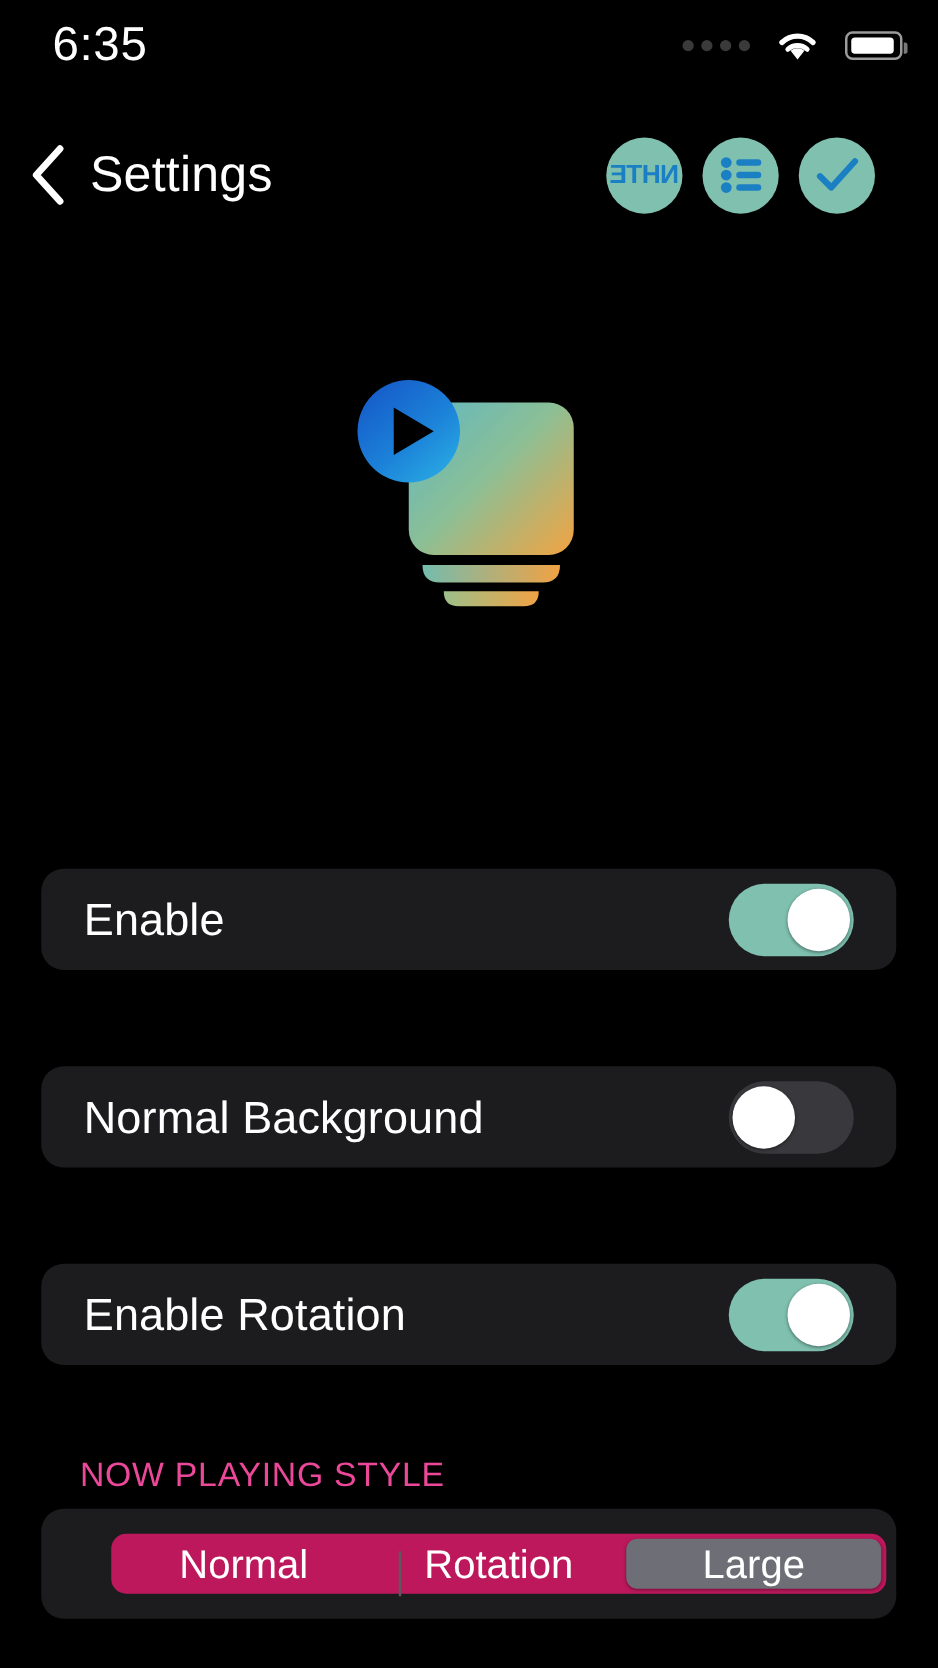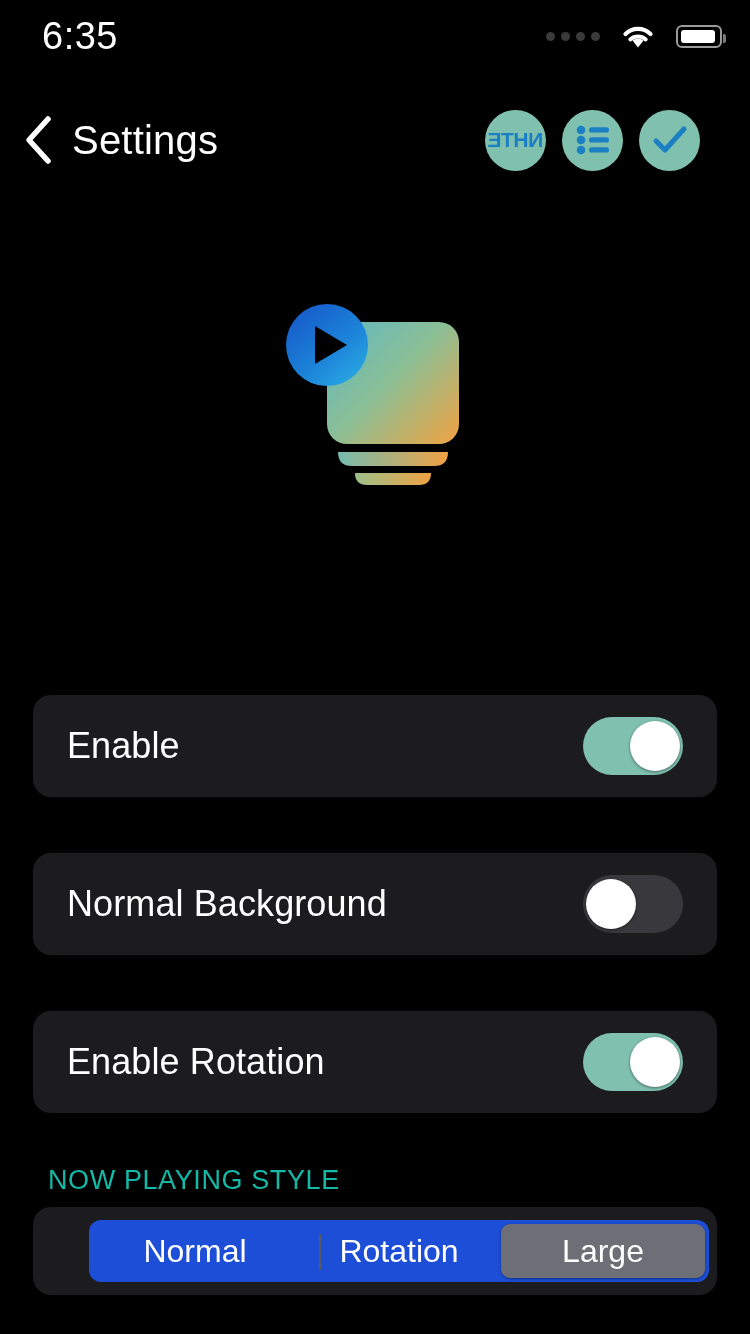--- a/index.html
+++ b/index.html
@@ -106,21 +106,21 @@
   #app-logo {
     position:absolute;
     left:50%; top:300px;
     transform:translateX(-50%);
     width:200px; height:190px;
   }
 
   
   .setting-row {
     position:absolute;
-    left:33px; width:684px; height:102px;
+    left:33px; width:684px; height:81px;
     background:#1c1c1e;
     border-radius:18px;
     display:flex; align-items:center;
     padding:0 34px;
     cursor:pointer;
   }
   .setting-label {
     color:#ffffff;
     font-size:36px;
     font-weight:400;
@@ -147,40 +147,40 @@
   .toggle.on  .knob { right:3px; }
   .toggle.off .knob { left:3px; }
 
   #row-enable    { top:695px; }
   #row-disablebg { top:853px; }
   #row-rotation  { top:1011px; }
 
   
   #section-header {
     position:absolute;
-    left:48px; top:1165px;
-    color:#14b8a6;
+    left:64px; top:1165px;
+    color:#ec4899;
     font-size:27px;
     font-weight:400;
     letter-spacing:0.6px;
   }
 
   
   #segment-wrap {
     position:absolute;
     left:33px; top:1207px;
     width:684px; height:88px;
     background:#1c1c1e;
     border-radius:18px;
     display:flex; align-items:center;
     padding:0 8px;
   }
   #segmented-control {
-    width:100%; height:62px;
-    background:#1d4ed8;
+    width:100%; height:48px;
+    background:#be185d;
     border-radius:12px;
     display:flex; align-items:center;
     position:relative;
     padding:4px;
     margin-left:48px;
   }
   .segment {
     flex:1; height:100%;
     display:flex; align-items:center; justify-content:center;
     color:#ffffff;

